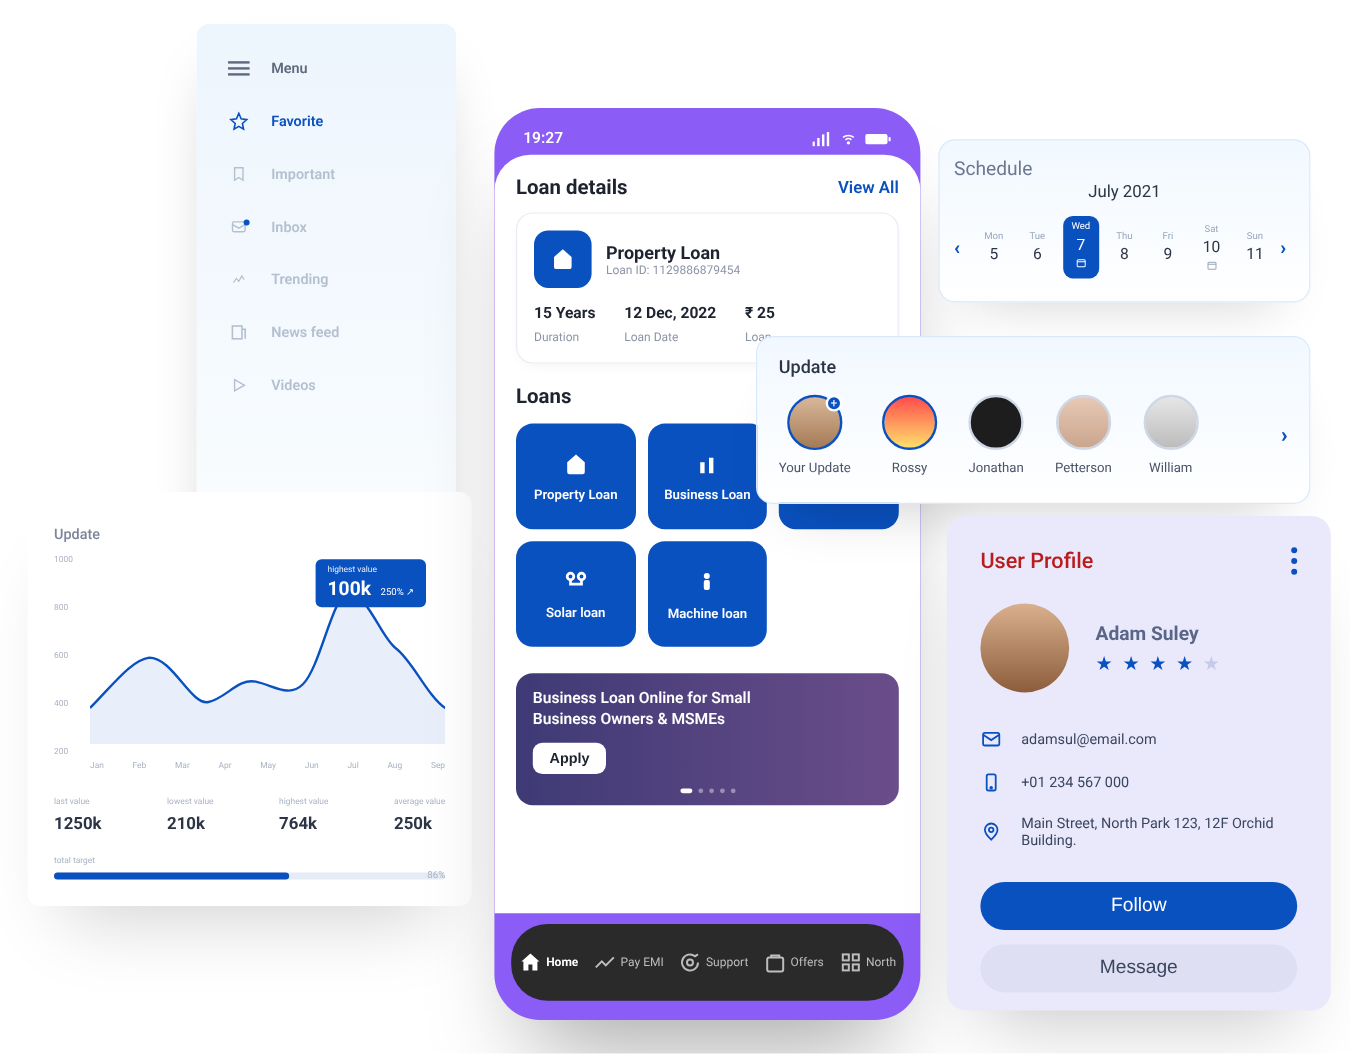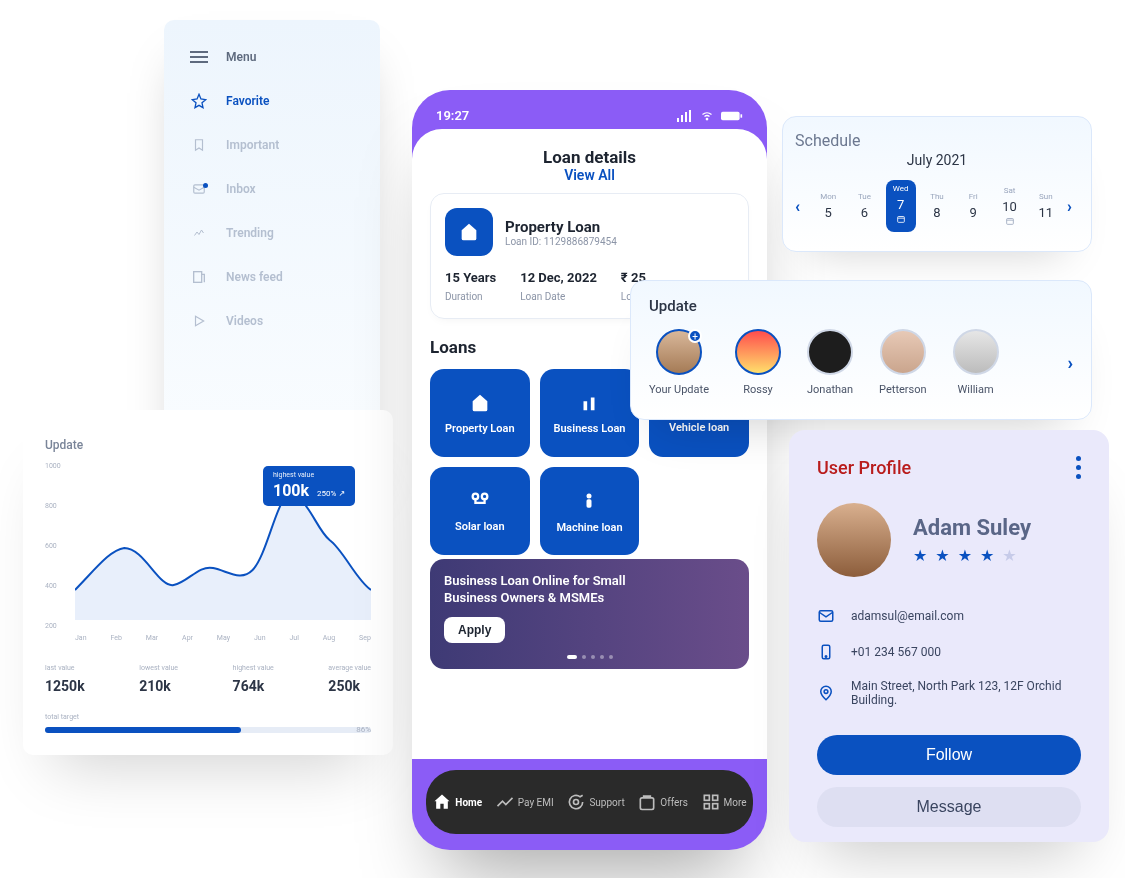--- a/index.html
+++ b/index.html
@@ -51,36 +51,36 @@
     overflow:hidden;
   }
   .statusbar{display:flex;justify-content:space-between;align-items:center;color:#fff;padding:18px 24px 0 24px;font-size:13px;font-weight:600;}
   .sigs{display:flex;gap:6px;align-items:center;}
   .hdr{display:flex;align-items:center;gap:12px;padding:18px 24px 20px 24px;}
   .avatar-sm{width:40px;height:40px;border-radius:50%;background:#fff;border:2px solid #fff;background-size:cover;}
   .hello{color:#cfe0fb;font-size:12px;}
   .hello b{display:block;color:#fff;font-size:15px;font-weight:600;}
   .bell{margin-left:auto;width:26px;height:26px;}
   .sheet{background:#fff;border-radius:30px 30px 0 0;margin-top:6px;padding:18px 18px 90px 18px;min-height:560px;}
-  .sec-head{display:flex;justify-content:space-between;align-items:center;margin-bottom:10px;flex-direction:column;}
+  .sec-head{display:flex;justify-content:space-between;align-items:center;margin-bottom:10px;}
   .sec-head h3{font-size:17px;font-weight:700;color:#1d2430;}
   .viewall{color:#0a51c0;font-size:14px;font-weight:600;}
   .loan-card{border:1px solid #e7ecf4;border-radius:14px;padding:14px;box-shadow:0 4px 12px -6px rgba(0,0,0,.08);}
   .loan-top{display:flex;gap:12px;align-items:center;}
   .loan-ic{width:48px;height:48px;border-radius:12px;background:#0a51c0;display:flex;align-items:center;justify-content:center;}
   .loan-title{font-size:15px;font-weight:700;color:#1d2430;}
   .loan-sub{font-size:10px;color:#8c95a7;}
   .loan-meta{display:flex;gap:24px;margin-top:14px;}
   .loan-meta b{display:block;font-size:13px;color:#1d2430;}
   .loan-meta span{font-size:10px;color:#8c95a7;}
   .sheet h3.loans{font-size:17px;font-weight:700;color:#1d2430;margin:18px 0 12px 0;}
   .loan-grid{display:grid;grid-template-columns:repeat(3,1fr);gap:10px;}
   .tile{background:#0a51c0;border-radius:14px;height:88px;display:flex;flex-direction:column;align-items:center;justify-content:center;color:#fff;font-size:11px;font-weight:600;gap:8px;}
   .row2wrap{display:grid;grid-template-columns:repeat(3,1fr);gap:10px;margin-top:10px;}
-  .banner{margin-top:4px;height:110px;border-radius:14px;background:linear-gradient(90deg,#3e3a75,#6a4d8a);color:#fff;padding:14px;position:relative;overflow:hidden;}
+  .banner{margin-top:22px;height:110px;border-radius:14px;background:linear-gradient(90deg,#3e3a75,#6a4d8a);color:#fff;padding:14px;position:relative;overflow:hidden;}
   .banner p{font-size:13px;font-weight:600;line-height:1.3;max-width:66%;}
   .banner .apply{margin-top:10px;background:#fff;color:#1d2430;border:none;border-radius:8px;padding:6px 14px;font-size:12px;font-weight:700;}
   .dots{position:absolute;left:50%;bottom:10px;transform:translateX(-50%);display:flex;gap:5px;}
   .dots i{width:4px;height:4px;border-radius:50%;background:rgba(255,255,255,.4);}
   .dots i.on{background:#fff;width:10px;border-radius:3px;}
   .tabbar{position:absolute;left:14px;right:14px;bottom:16px;height:64px;background:#2a2a2a;border-radius:30px;display:flex;justify-content:space-around;align-items:center;}
   .tabbtn{display:flex;align-items:center;gap:3px;color:#bdbdbd;font-size:10px;}
   .tabbtn.active{color:#fff;font-weight:700;}
 
   
@@ -125,21 +125,21 @@
     border-radius:16px;
     box-shadow:0 40px 60px -30px rgba(0,0,0,.22);
     padding:26px 28px;
   }
   .profile .head{display:flex;justify-content:space-between;align-items:center;}
   .profile h3{font-size:18px;color:#b91c1c;font-weight:500;}
   .kebab{display:flex;flex-direction:column;gap:4px;}
   .kebab i{width:5px;height:5px;border-radius:50%;background:#0a51c0;}
   .pf-row{display:flex;align-items:center;gap:22px;margin-top:24px;}
   .pf-av{width:74px;height:74px;border-radius:50%;background:#ddd;background-size:cover;}
-  .pf-name{font-size:22px;font-weight:700;color:#5a6687;}
+  .pf-name{font-size:16px;font-weight:700;color:#5a6687;}
   .stars{margin-top:6px;color:#0a51c0;font-size:16px;letter-spacing:2px;}
   .stars .dim{color:#c7cbe9;}
   .info{margin-top:30px;display:flex;flex-direction:column;gap:18px;}
   .info-row{display:flex;align-items:center;gap:16px;font-size:12px;color:#3a4560;}
   .info-row .ic{width:18px;height:18px;color:#0a51c0;display:inline-flex;}
   .btns{margin-top:28px;display:flex;flex-direction:column;gap:12px;}
   .btn{height:40px;border-radius:22px;border:none;font-size:16px;font-weight:500;}
   .btn.primary{background:#0a51c0;color:#fff;}
   .btn.ghost{background:#dedff2;color:#3a4560;}
 
@@ -384,21 +384,21 @@
         </svg>
       <span>Offers</span>
     </div>
     <div class="tabbtn">
       <svg width="20" height="20" viewBox="0 0 24 24" fill="none" stroke="#bdbdbd" stroke-width="2">
           <rect x="4" y="4" width="6" height="6"></rect>
           <rect x="14" y="4" width="6" height="6"></rect>
           <rect x="4" y="14" width="6" height="6"></rect>
           <rect x="14" y="14" width="6" height="6"></rect>
         </svg>
-      <span>More</span>
+      <span>North</span>
     </div>
   </div>
 </div>
 
 <div class="schedule">
   <div class="title">Schedule</div>
   <div class="month">July 2021</div>
   <div class="cal">
     <span class="nav-ch">‹</span>
     <div class="day">

